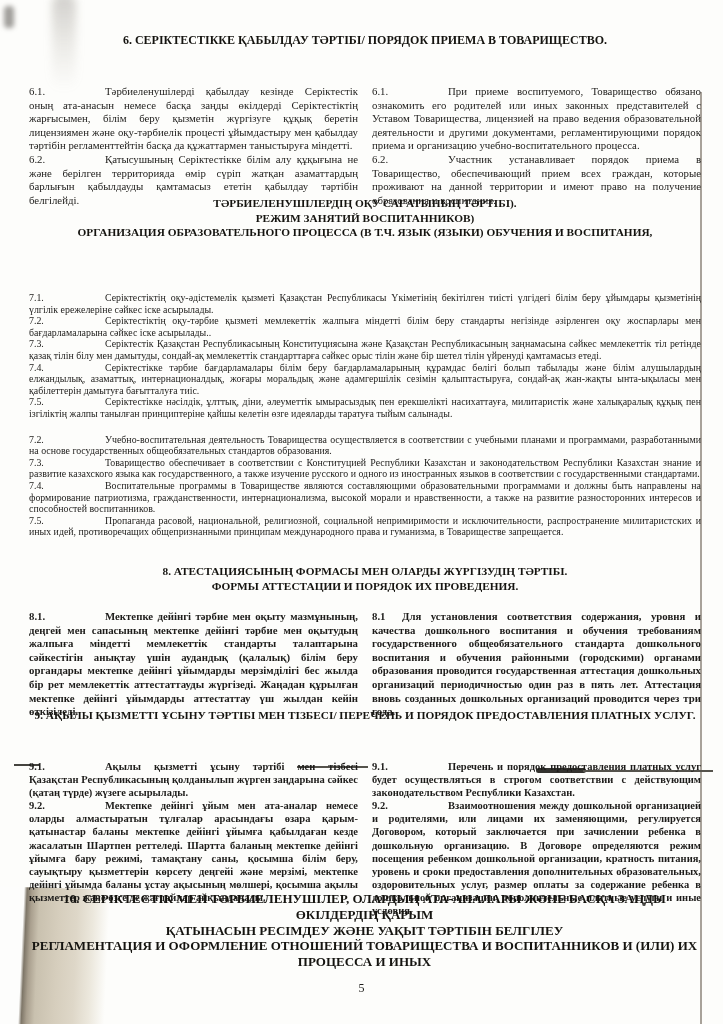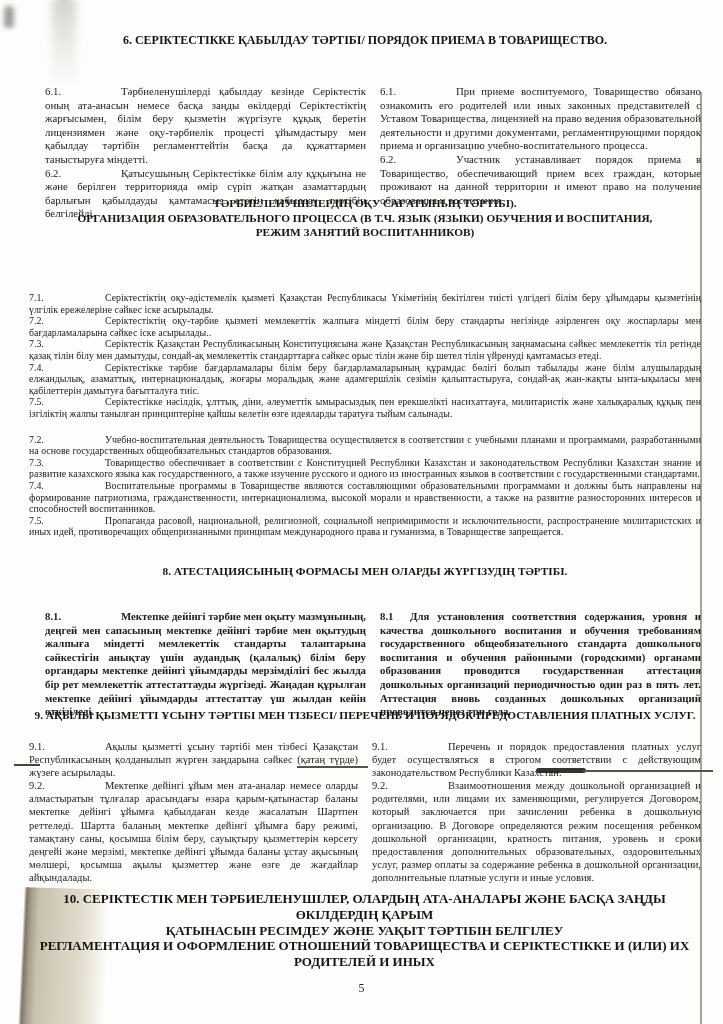--- a/index.html
+++ b/index.html
@@ -12,35 +12,35 @@
     color:#1d1c1a;
   }
   .content{position:relative;z-index:2;}
   .sec{position:absolute;left:29px;right:22px;}
   .heading div{text-align:center;font-weight:bold;color:#151410;}
   .h12{font-size:12px;line-height:16px;}
   .h11{font-size:11.3px;line-height:14.6px;}
   .h10line{font-size:13px;line-height:15.8px;}
   .cols{display:flex;gap:14px;}
   .col{flex:1;text-align:justify;}
-  .fs-a{font-size:10.8px;line-height:13.6px;margin-left:16px;}   
+  .fs-a{font-size:10.8px;line-height:13.6px;}   
   .fs-b{font-size:9.9px;line-height:11.6px;flex-direction:column;}    
   .fs-c{font-size:10.5px;line-height:13.1px;}   
   p{margin:0;}
   p.mt{}
   .num{display:inline-block;width:76px;}
   .num.sm{width:30px;}
   .s6h{top:32px;}
   .s6c{top:85px;}
   .s7h{top:196px;}
   .s7c{top:292px;}
   .s8h{top:564px;}
   .s8c{top:610px;font-weight:bold;}
   .s9h{top:708px;}
-  .s9c{top:740px;}
+  .s9c{top:760px;font-weight:bold;}
   .s10h{top:891px;left:24px;right:18px;}
   .pagenum{position:absolute;top:981px;left:0;width:723px;text-align:center;font-size:12px;color:#1d1c1a;z-index:2;}
 
   
   .art{position:absolute;z-index:1;pointer-events:none;}
   .smudge-tl{
     left:52px;top:-6px;width:24px;height:96px;
     background:linear-gradient(180deg,rgba(110,104,94,.30),rgba(140,134,124,.14) 55%,rgba(140,134,124,0));
     filter:blur(4px);border-radius:10px;
   }
@@ -86,41 +86,42 @@
         <p><span class="num">6.2.</span><span>Қатысушының Серіктестікке білім алу құқығына не және берілген территорияда өмір сүріп жатқан азаматтардың барлығын қабылдауды қамтамасыз ететін қабылдау тәртібін белгілейді.</span></p>
       </div>
       <div class="col">
         <p><span class="num">6.1.</span><span>При приеме воспитуемого, Товарищество обязано ознакомить его родителей или иных законных представителей с Уставом Товарищества, лицензией на право ведения образовательной деятельности и другими документами, регламентирующими порядок приема и организацию учебно-воспитательного процесса.</span></p>
         <p><span class="num">6.2.</span><span>Участник устанавливает порядок приема в Товарищество, обеспечивающий прием всех граждан, которые проживают на данной территории и имеют право на получение образования и воспитания.</span></p>
       </div>
     </div>
 
     <div class="sec s7h heading">
       <div class="h11">ТӘРБИЕЛЕНУШІЛЕРДІҢ ОҚУ САҒАТЫНЫҢ ТӘРТІБІ).</div>
+      <div class="h11">РЕЖИМ ЗАНЯТИЙ ВОСПИТАННИКОВ)</div>
       <div class="h11">ОРГАНИЗАЦИЯ ОБРАЗОВАТЕЛЬНОГО ПРОЦЕССА (В Т.Ч. ЯЗЫК (ЯЗЫКИ) ОБУЧЕНИЯ И ВОСПИТАНИЯ,</div>
-      <div class="h11">РЕЖИМ ЗАНЯТИЙ ВОСПИТАННИКОВ)</div>
     </div>
     <div class="sec s7c cols fs-b">
       <div class="col">
         <p><span class="num">7.1.</span><span>Серіктестіктің оқу-әдістемелік қызметі Қазақстан Республикасы Үкіметінің бекітілген тиісті үлгідегі білім беру ұйымдары қызметінің үлгілік ережелеріне сәйкес іске асырылады.</span></p>
         <p class="mt"><span class="num">7.2.</span><span>Серіктестіктің оқу-тәрбие қызметі мемлекеттік жалпыға міндетті білім беру стандарты негізінде әзірленген оқу жоспарлары мен бағдарламаларына сәйкес іске асырылады..</span></p>
         <p class="mt"><span class="num">7.3.</span><span>Серіктестік Қазақстан Республикасының Конституциясына және Қазақстан Республикасының заңнамасына сәйкес мемлекеттік тіл ретінде қазақ тілін білу мен дамытуды, сондай-ақ мемлекеттік стандарттарға сәйкес орыс тілін және бір шетел тілін үйренуді қамтамасыз етеді.</span></p>
         <p><span class="num">7.4.</span><span>Серіктестікке тәрбие бағдарламалары білім беру бағдарламаларының құрамдас бөлігі болып табылады және білім алушылардың елжандылық, азаматтық, интернационалдық, жоғары моральдық және адамгершілік сезімін қалыптастыруға, сондай-ақ жан-жақты ынта-ықыласы мен қабілеттерін дамытуға бағытталуға тиіс.</span></p>
         <p class="mt"><span class="num">7.5.</span><span>Серіктестікке нәсілдік, ұлттық, діни, әлеуметтік ымырасыздық пен ерекшелікті насихаттауға, милитаристік және халықаралық құқық пен ізгіліктің жалпы танылған принциптеріне қайшы келетін өзге идеяларды таратуға тыйым салынады.</span></p>
       </div>
       <div class="col">
         <p><span class="num">7.2.</span><span>Учебно-воспитательная деятельность Товарищества осуществляется в соответствии с учебными планами и программами, разработанными на основе государственных общеобязательных стандартов образования.</span></p>
         <p><span class="num">7.3.</span><span>Товарищество обеспечивает в соответствии с Конституцией Республики Казахстан и законодательством Республики Казахстан знание и развитие казахского языка как государственного, а также изучение русского и одного из иностранных языков в соответствии с государственными стандартами.</span></p>
         <p><span class="num">7.4.</span><span>Воспитательные программы в Товариществе являются составляющими образовательными программами и должны быть направлены на формирование патриотизма, гражданственности, интернационализма, высокой морали и нравственности, а также на развитие разносторонних интересов и способностей воспитанников.</span></p>
         <p class="mt"><span class="num">7.5.</span><span>Пропаганда расовой, национальной, религиозной, социальной непримиримости и исключительности, распространение милитаристских и иных идей, противоречащих общепризнанными принципам международного права и гуманизма, в Товариществе запрещается.</span></p>
       </div>
     </div>
 
     <div class="sec s8h heading">
       <div class="h11">8. АТЕСТАЦИЯСЫНЫҢ ФОРМАСЫ МЕН ОЛАРДЫ ЖҮРГІЗУДІҢ ТӘРТІБІ.</div>
+      <div class="h11">ФОРМЫ АТТЕСТАЦИИ И ПОРЯДОК ИХ ПРОВЕДЕНИЯ.</div>
     </div>
     <div class="sec s8c cols fs-a">
       <div class="col">
         <p><span class="num">8.1.</span><span>Мектепке дейінгі тәрбие мен оқыту мазмұнының, деңгей мен сапасының мектепке дейінгі тәрбие мен оқытудың жалпыға міндетті мемлекеттік стандарты талаптарына сәйкестігін анықтау үшін аудандық (қалалық) білім беру органдары мектепке дейінгі ұйымдарды мерзімділігі бес жылда бір рет мемлекеттік аттестаттауды жүргізеді. Жаңадан құрылған мектепке дейінгі ұйымдарды аттестаттау үш жылдан кейін өткізіледі.</span></p>
       </div>
       <div class="col">
         <p><span class="num sm">8.1</span><span>Для установления соответствия содержания, уровня и качества дошкольного воспитания и обучения требованиям государственного общеобязательного стандарта дошкольного воспитания и обучения районными (городскими) органами образования проводится государственная аттестация дошкольных организаций периодичностью один раз в пять лет. Аттестация вновь созданных дошкольных организаций проводится через три года.</span></p>
       </div>
     </div>
 
@@ -134,19 +135,19 @@
       </div>
       <div class="col">
         <p><span class="num">9.1.</span><span>Перечень и порядок предоставления платных услуг будет осуществляться в строгом соответствии с действующим законодательством Республики Казахстан.</span></p>
         <p><span class="num">9.2.</span><span>Взаимоотношения между дошкольной организацией и родителями, или лицами их заменяющими, регулируется Договором, который заключается при зачислении ребенка в дошкольную организацию. В Договоре определяются режим посещения ребенком дошкольной организации, кратность питания, уровень и сроки предоставления дополнительных образовательных, оздоровительных услуг, размер оплаты за содержание ребенка в дошкольной организации, дополнительные платные услуги и иные условия.</span></p>
       </div>
     </div>
 
     <div class="sec s10h heading">
       <div class="h10line">10. СЕРІКТЕСТІК МЕН ТӘРБИЕЛЕНУШІЛЕР, ОЛАРДЫҢ АТА-АНАЛАРЫ ЖӘНЕ БАСҚА ЗАҢДЫ ӨКІЛДЕРДІҢ ҚАРЫМ</div>
       <div class="h10line">ҚАТЫНАСЫН РЕСІМДЕУ ЖӘНЕ УАҚЫТ ТӘРТІБІН БЕЛГІЛЕУ</div>
-      <div class="h10line">РЕГЛАМЕНТАЦИЯ И ОФОРМЛЕНИЕ ОТНОШЕНИЙ  ТОВАРИЩЕСТВА И СЕРІКТЕСТІККЕ И (ИЛИ) ИХ РОДИТЕЛЕЙ И ИНЫХ</div>
+      <div class="h10line">РЕГЛАМЕНТАЦИЯ И ОФОРМЛЕНИЕ ОТНОШЕНИЙ  ТОВАРИЩЕСТВА И ВОСПИТАННИКОВ И (ИЛИ) ИХ ПРОЦЕССА И ИНЫХ</div>
     </div>
 
     <div class="pagenum">5</div>
 
   </div>
 </div>
 
 </body></html>

